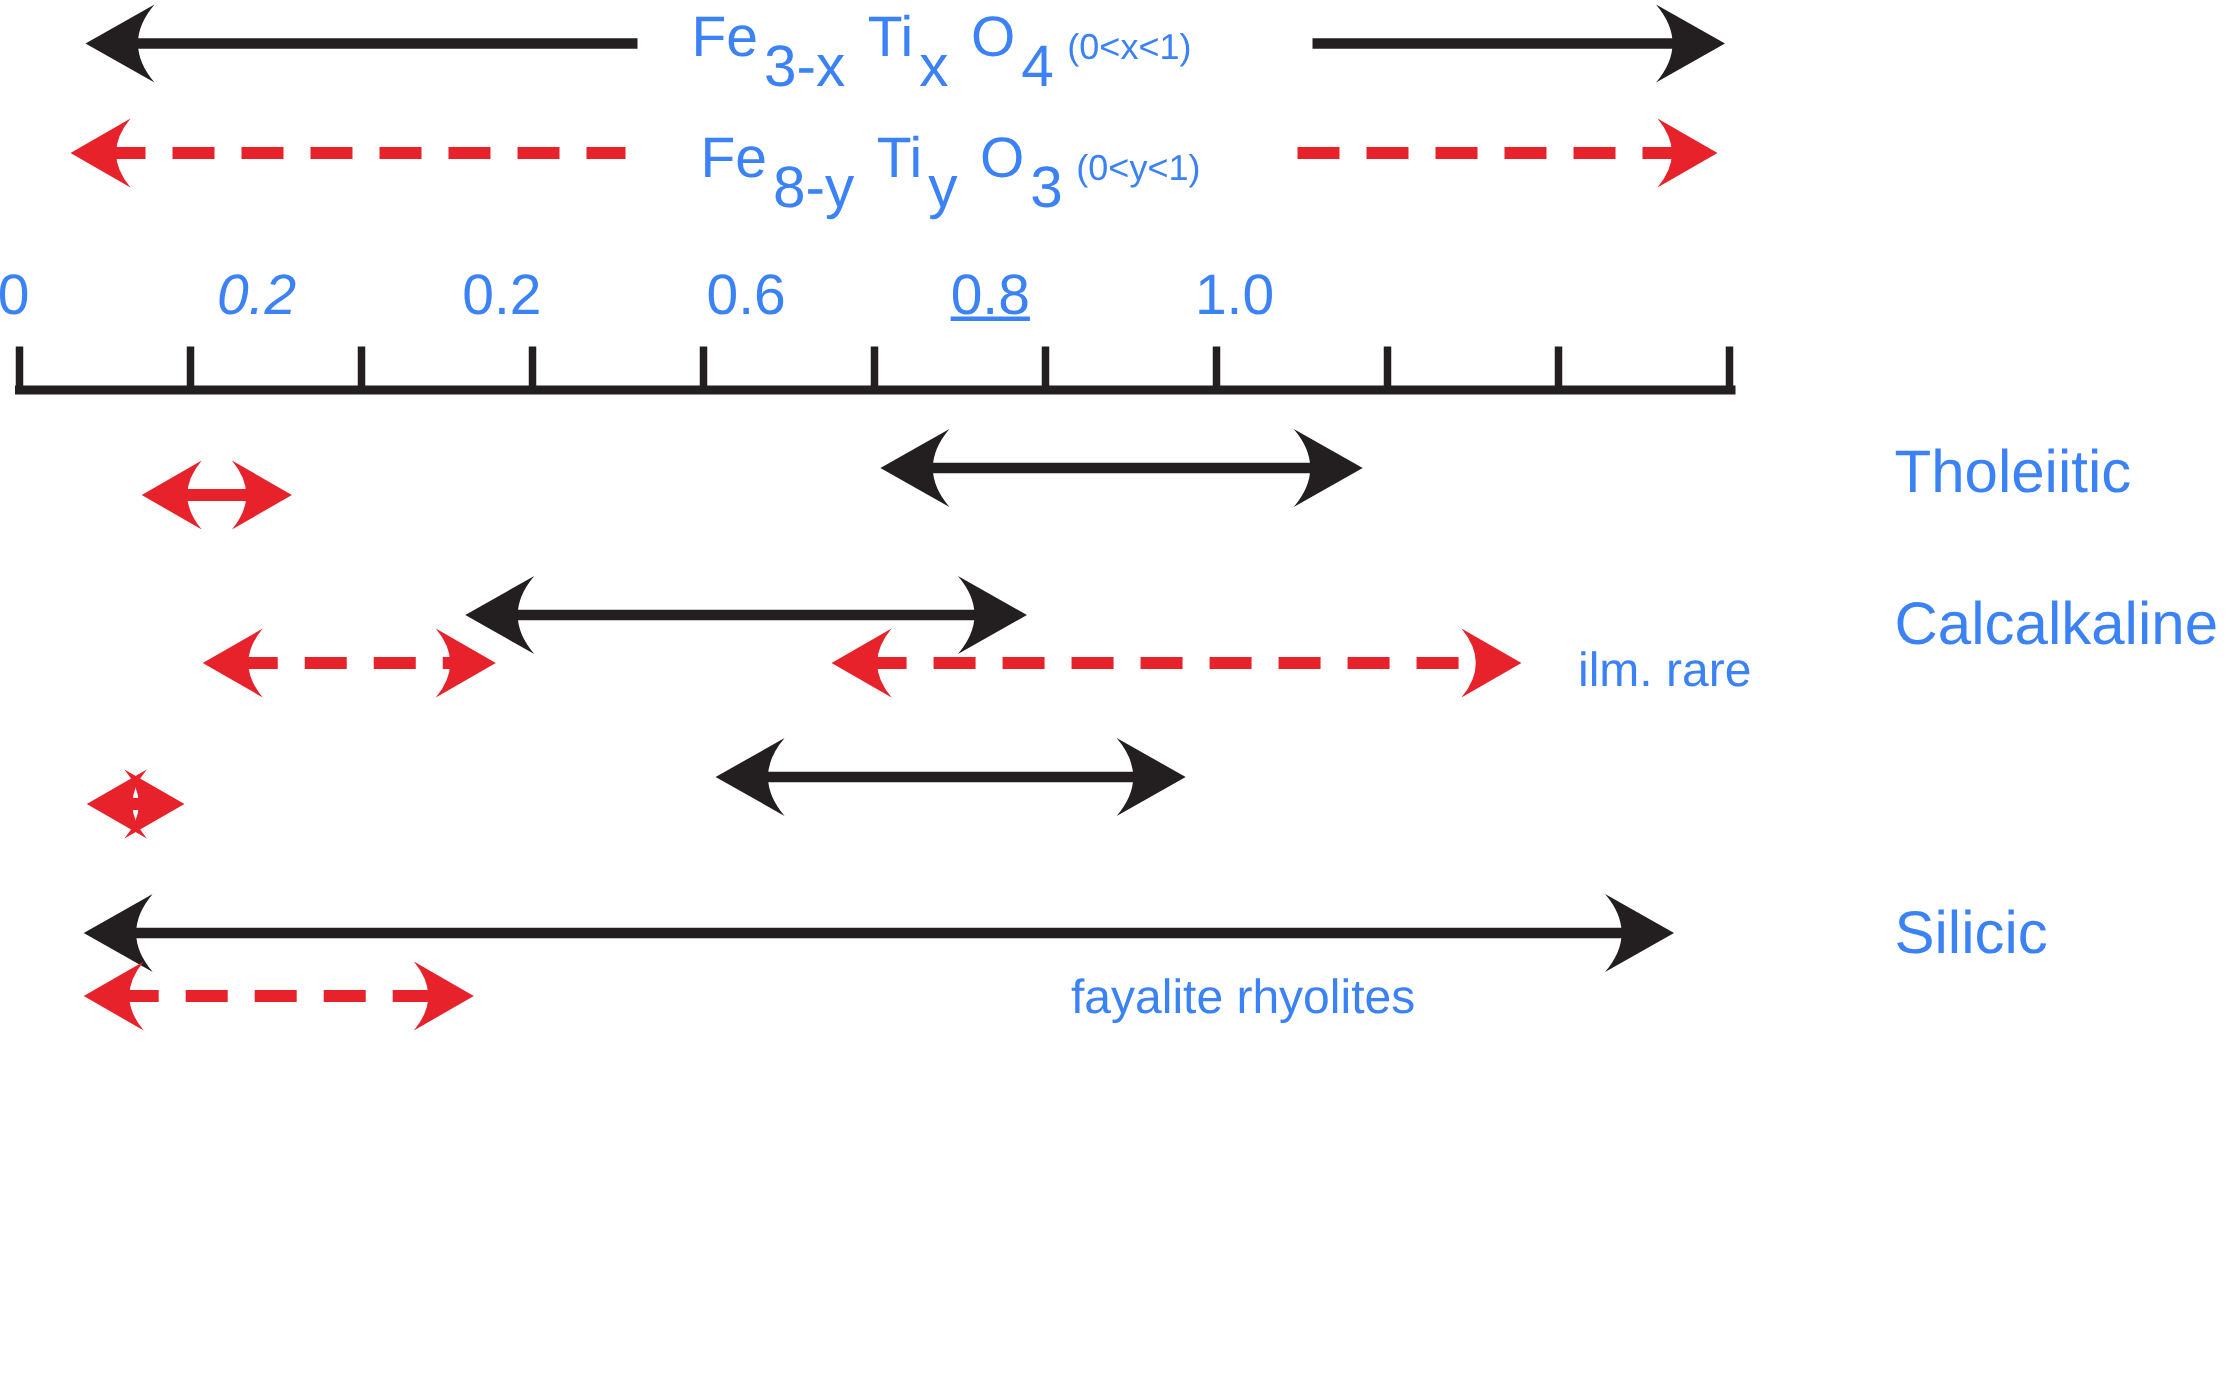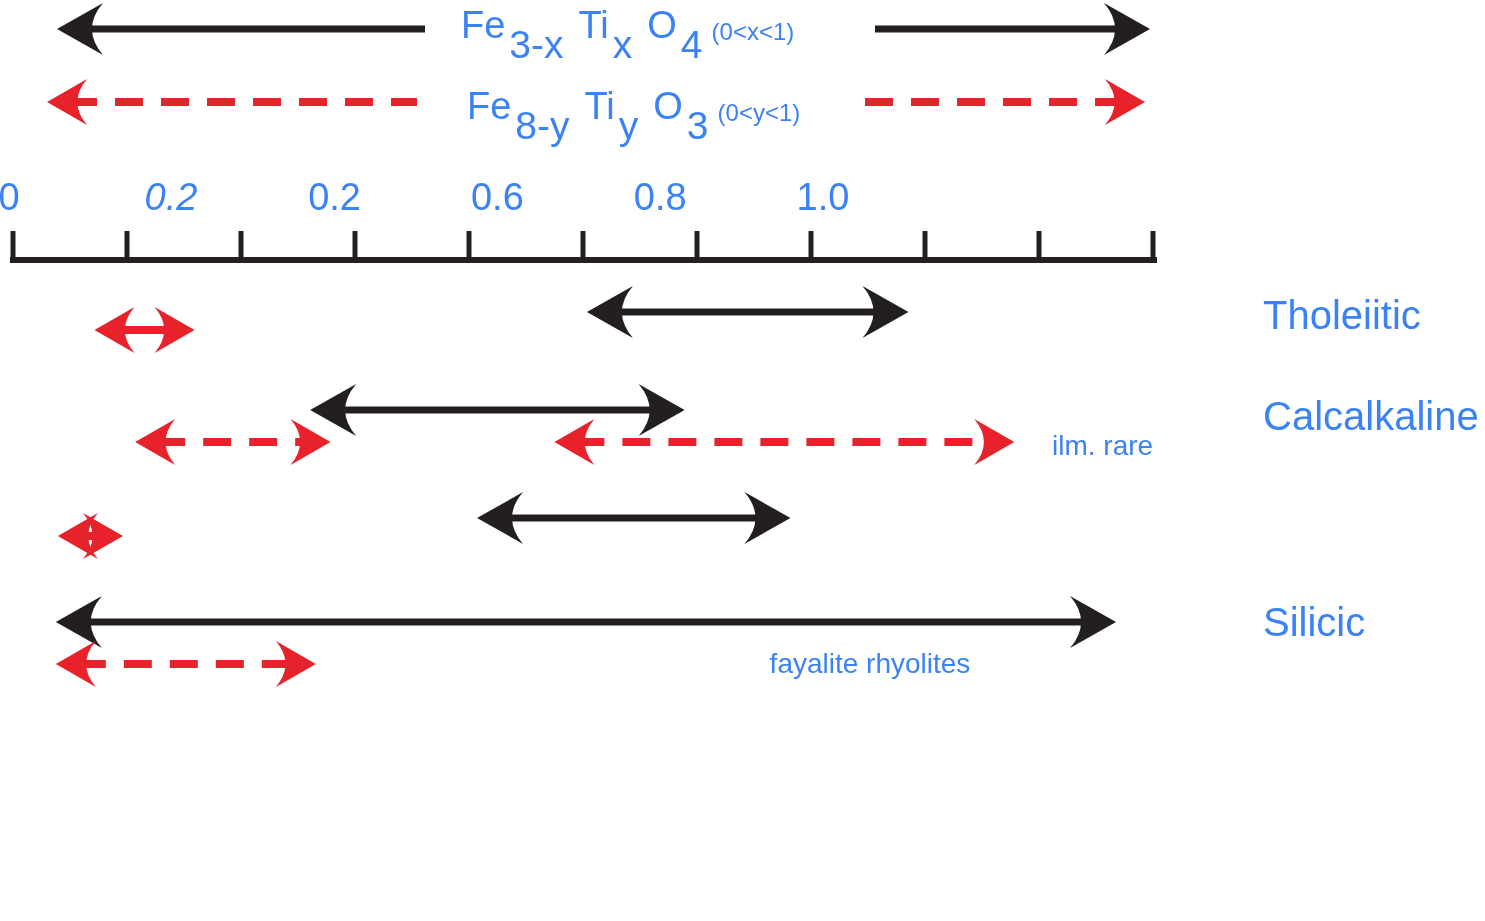--- a/index.html
+++ b/index.html
@@ -14,22 +14,22 @@
   }
   .formula .base{display:inline-block;}
   .formula .sub{display:inline-block;font-size:39px;transform:translateY(20px);margin:0 15px 0 4px;}
   .formula .sub.tight{margin-right:0;}
   .formula .constraint{display:inline-block;font-size:24px;transform:translateY(2px);margin-left:9px;}
   .ticklabel{
     position:absolute;top:178px;transform:translateX(-50%);
     font-size:38px;line-height:38px;
   }
   .rowlabel{position:absolute;left:1263px;font-size:40px;line-height:40px;}
-  .annot{position:absolute;font-size:28px;line-height:36px;}
-  .annot.centered{text-align:center;}
+  .annot{position:absolute;font-size:32px;line-height:36px;}
+  .annot.centered{text-align:left;}
 </style>
 </head>
 <body>
 
 <div class="fig">
 
   <svg id="figure" width="1485" height="921" viewBox="0 0 1485 921">
       <g>
         <line x1="10" y1="260" x2="1157" y2="260" stroke="#231f20" stroke-width="6"></line>
         <line x1="13" y1="231" x2="13" y2="258" stroke="#231f20" stroke-width="5"></line>
@@ -119,15 +119,15 @@
   <div class="rowlabel" style="top:295px">Tholeiitic</div>
   <div class="rowlabel" style="top:602px">Silicic</div>
 
   <div class="annot" style="left:1052px;top:428px">ilm. rare</div>
   <div class="annot centered" style="left:714px;top:646px;width:312px">fayalite rhyolites</div>
 
 <div class="ticklabel" style="left: 9px;">0</div>
     <div class="ticklabel" style="left: 171px; font-style: italic;">0.2</div>
     <div class="ticklabel" style="left: 334.6px;">0.2</div>
     <div class="ticklabel" style="left: 497.4px;">0.6</div>
-    <div class="ticklabel" style="left: 660.2px;">0.8</div>
+    <div class="ticklabel" style="left: 660.2px; text-decoration: underline;">0.8</div>
     <div class="ticklabel" style="left: 823px;">1.0</div>
   </div>
 
 </body></html>

